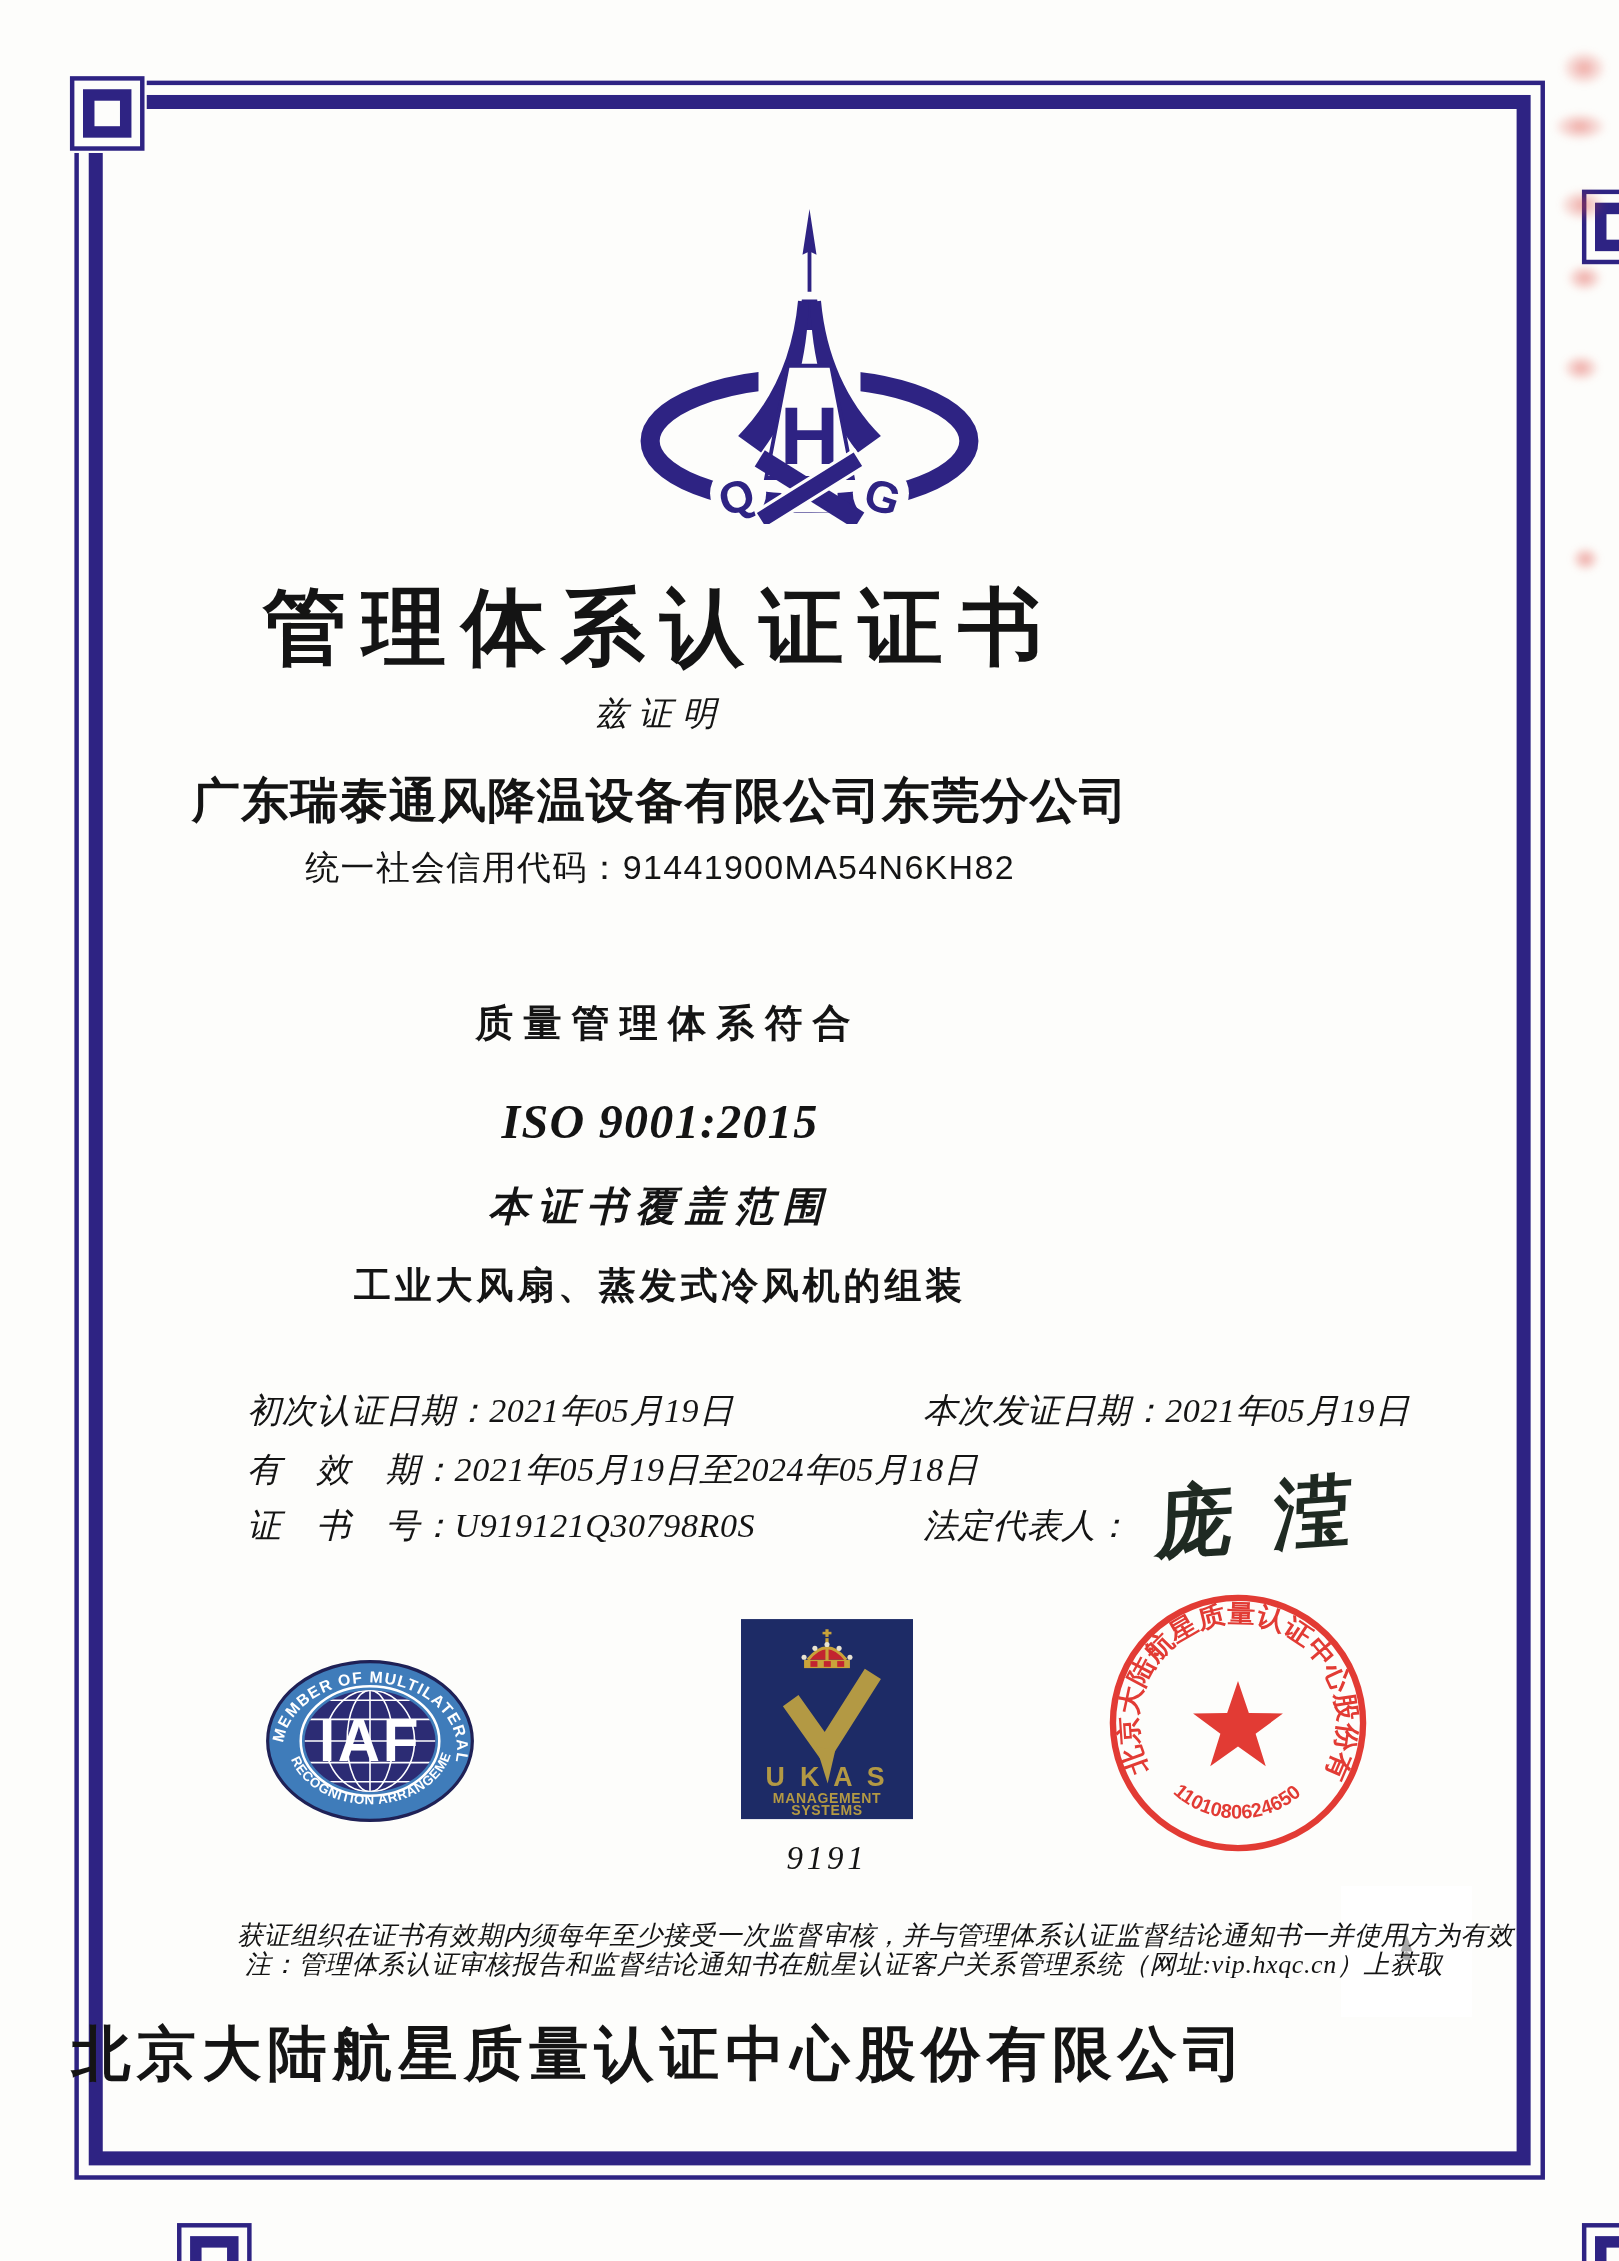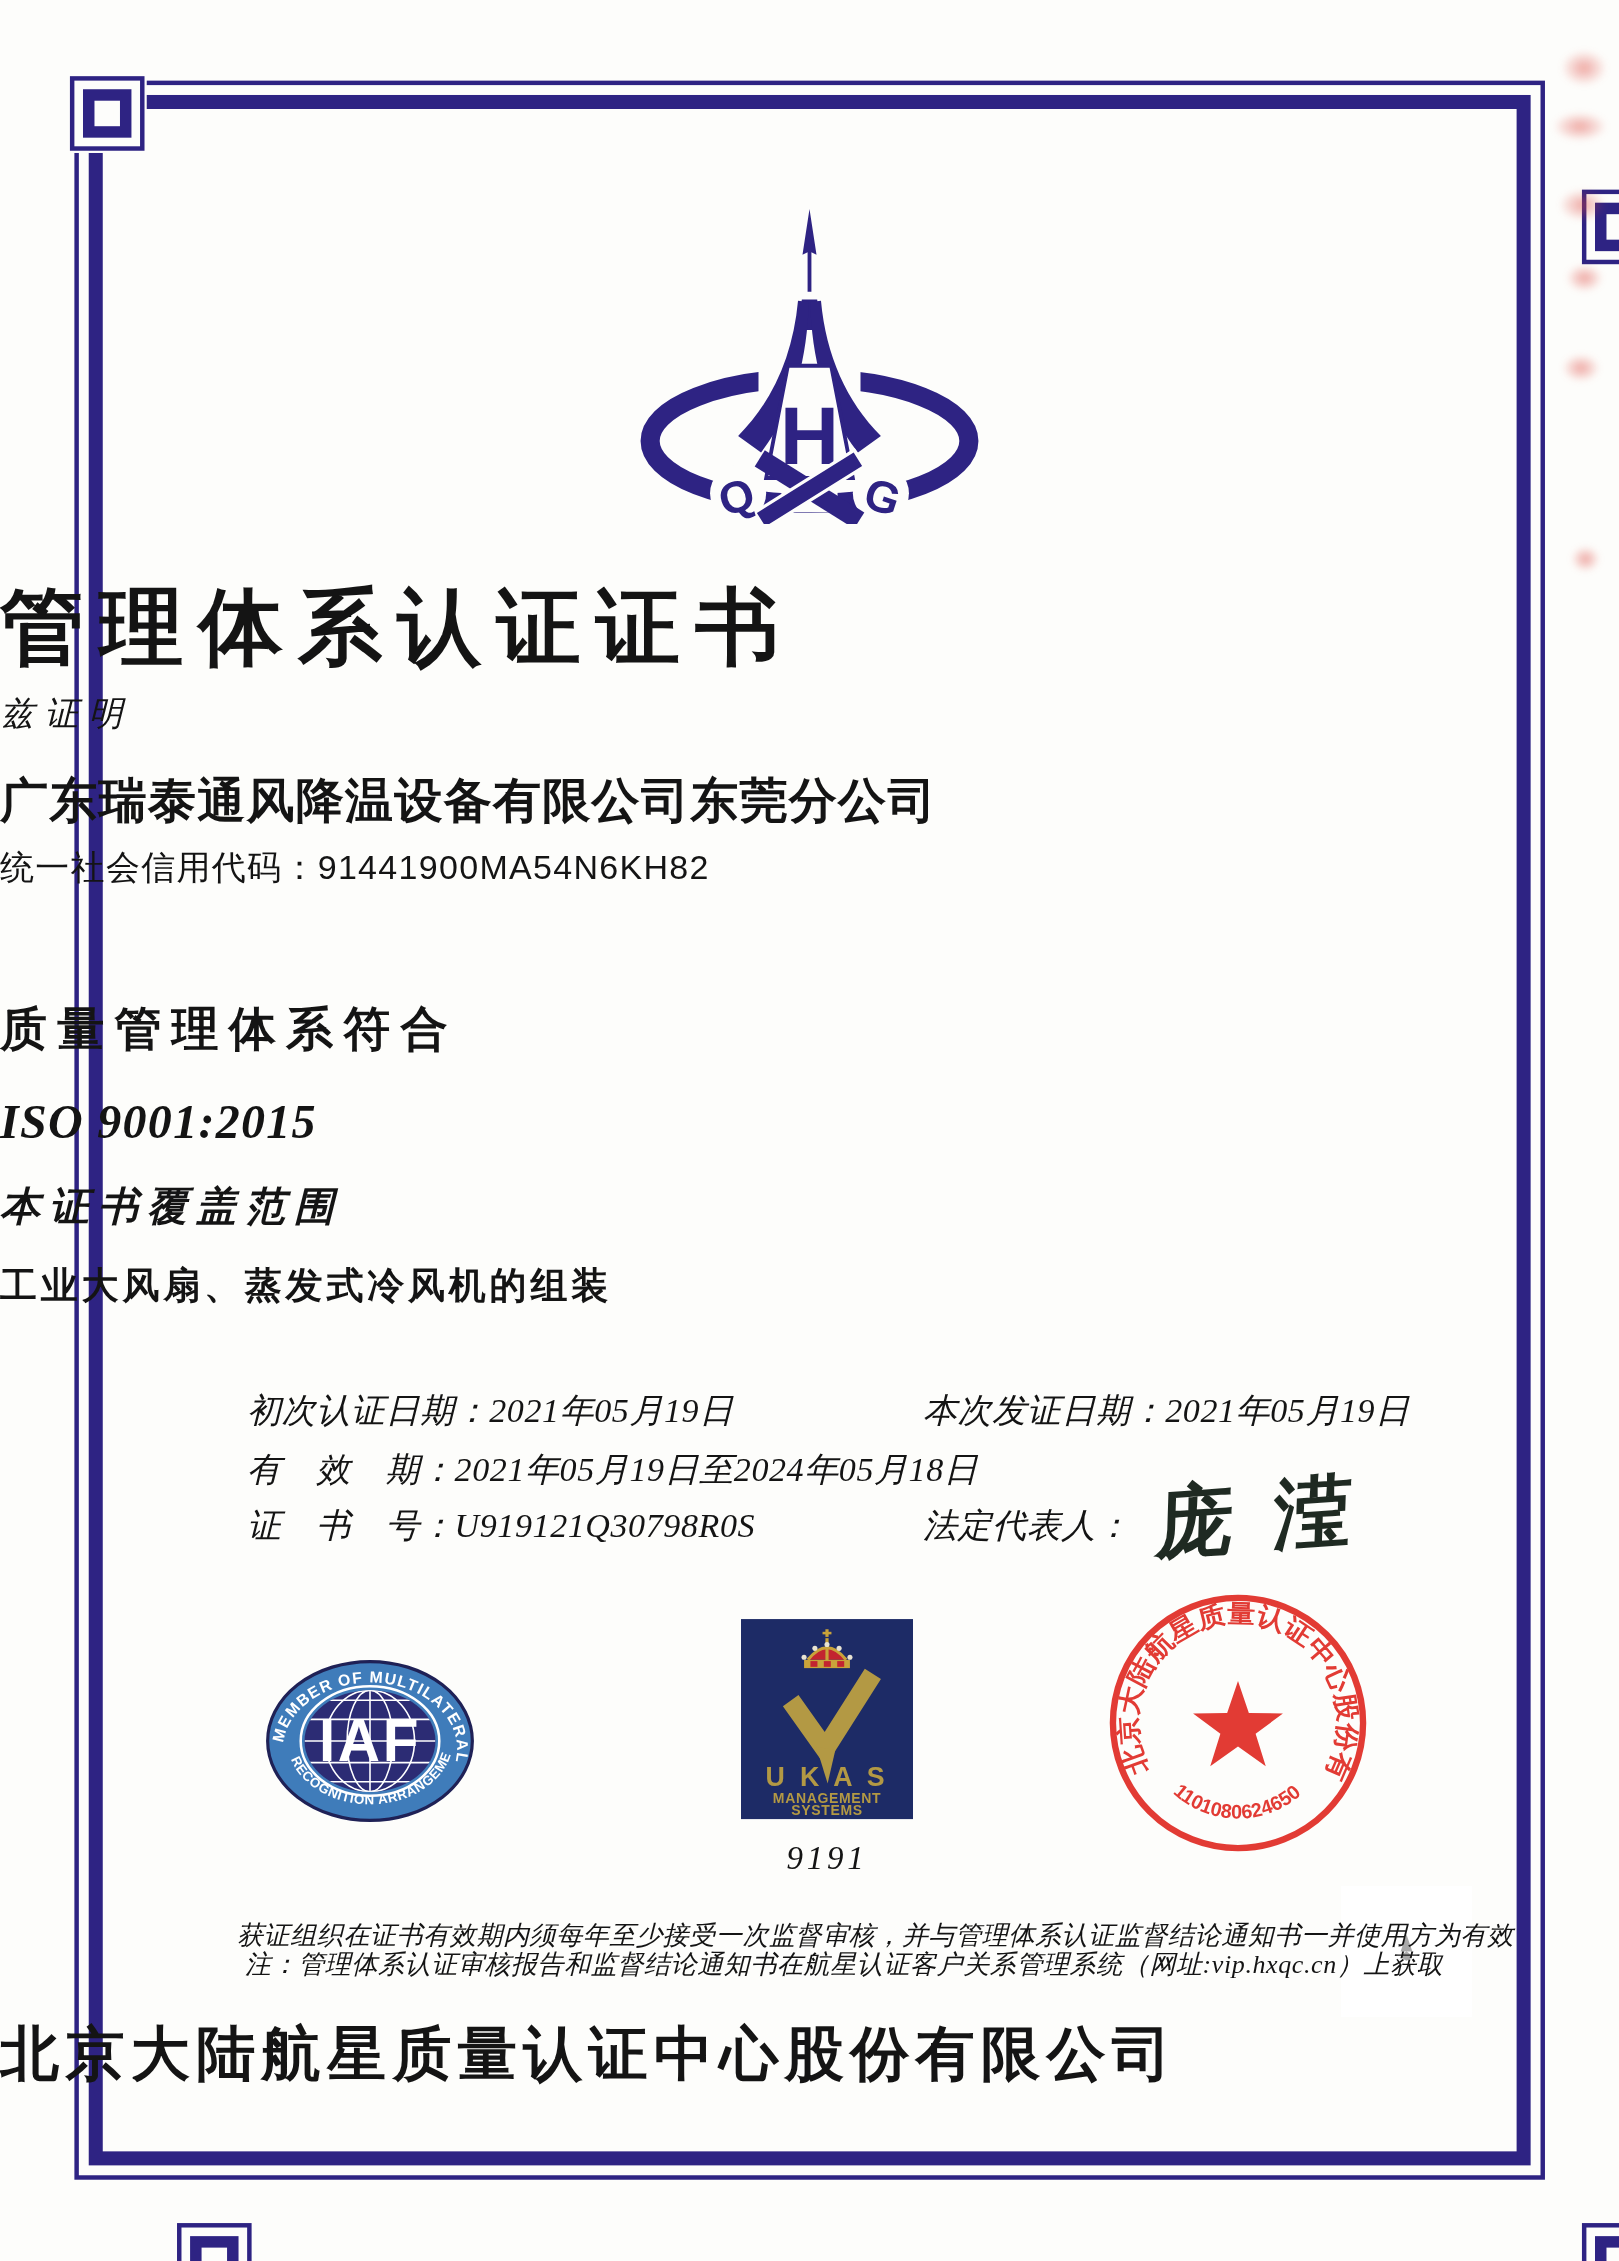--- a/index.html
+++ b/index.html
@@ -5,29 +5,29 @@
   html,body{margin:0;padding:0;background:#e8e8e8;}
   .page{
     position:relative;
     width:1620px;height:2261px;
     background:#fdfdfb;
     font-family:"Liberation Sans", sans-serif;
     color:#141414;
     overflow:hidden;
   }
   .abs{position:absolute;}
-  .center{left:0;width:1320px;}
+  .center{left:0;width:1320px;text-align:center;}
   .serif{font-family:"Liberation Serif", serif;font-style:italic;}
 
   .title{top:571px;font-size:84px;font-weight:900;letter-spacing:15.3px;}
   .certify{top:691px;font-size:34px;letter-spacing:10.2px;}
   .company{top:769px;font-size:48px;font-weight:900;letter-spacing:1.3px;}
   .codeline{top:845px;font-size:34px;letter-spacing:1.3px;}
   .address{top:908px;left:212px;font-size:34px;letter-spacing:1.3px;}
-  .statement{top:998px;font-size:47px;font-weight:700;letter-spacing:10.2px;}
+  .statement{top:998px;font-size:38px;font-weight:700;letter-spacing:10.2px;margin-left:8px;}
   .standard{top:1094px;font-size:48px;font-weight:700;letter-spacing:1.3px;}
   .scopehead{top:1179px;font-size:40px;font-weight:700;letter-spacing:9px;}
   .scope{top:1261px;font-size:37px;font-weight:600;letter-spacing:3.8px;}
 
   .row{font-size:34px;letter-spacing:0.6px;}
   .sig{
     left:1155px;top:1464px;font-size:78px;font-weight:700;
     font-family:"Liberation Serif", serif;color:#1f2a22;
     letter-spacing:41px;transform:rotate(-4deg) skewX(-6deg);
   }

